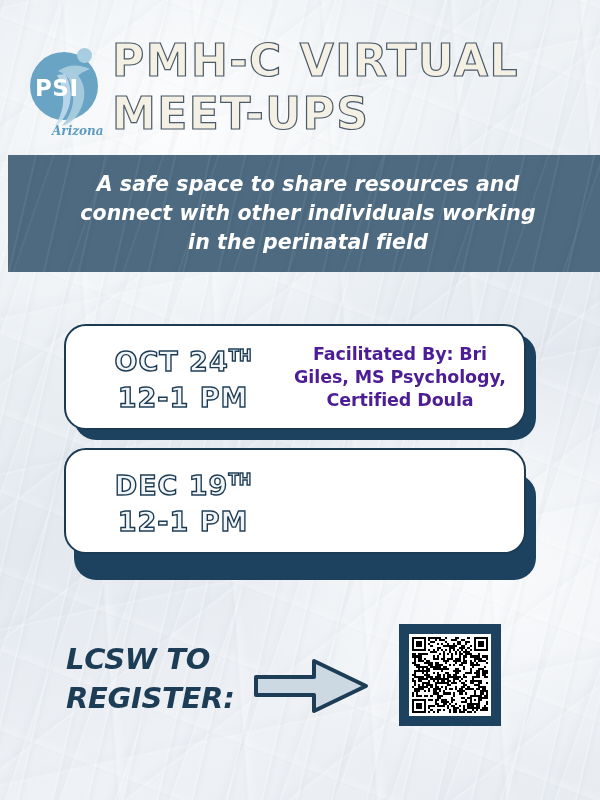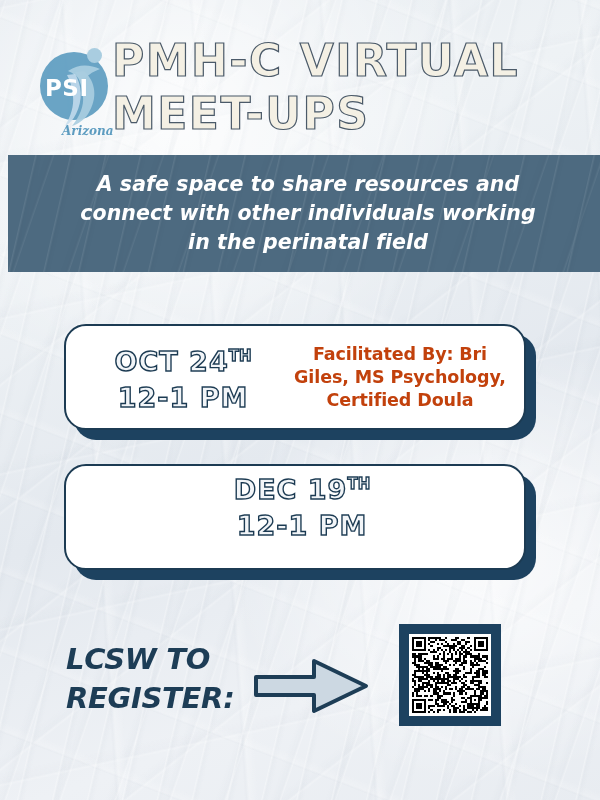--- a/index.html
+++ b/index.html
@@ -76,21 +76,21 @@
         rgba(255,255,255,0) 0px,
         rgba(255,255,255,0) 137px,
         rgba(255,255,255,.42) 139px,
         rgba(158,170,186,.08) 141px,
         rgba(255,255,255,0) 152px);
   }
 
   
   .logo {
     position: absolute;
-    left: 32px;
+    left: 22px;
     top: 38px;
     width: 92px;
     height: 105px;
   }
 
   
   .title-block {
     position: absolute;
     left: 112px;
     top: 34px;
@@ -172,21 +172,21 @@
     position: absolute;
     left: 74px;
     width: 462px;
     height: 106px;
     background: #1d4260;
     border-radius: 22px;
     z-index: 2;
   }
   #card-1      { top: 324px; }
   #card-1-shad { top: 334px; }
-  #card-2      { top: 464px; flex-direction: column; }
+  #card-2      { top: 448px; }
   #card-2-shad { top: 474px; }
 
   .card-date {
     flex: 0 0 212px;
     text-align: center;
     font-family: "DejaVu Sans", sans-serif;
     font-weight: 700;
     font-size: 27px;
     line-height: 36px;
     letter-spacing: 1px;
@@ -199,21 +199,21 @@
     vertical-align: super;
     letter-spacing: 0;
   }
   .card-fac {
     flex: 1 1 auto;
     text-align: center;
     font-family: "DejaVu Sans", sans-serif;
     font-weight: 700;
     font-size: 17.5px;
     line-height: 23px;
-    color: #c2410c;
+    color: #4c1d95;
     padding: 0 12px 0 2px;
     letter-spacing: -.1px;
   }
 
   
   .scan-text {
     position: absolute;
     left: 66px;
     top: 640px;
     width: 210px;

